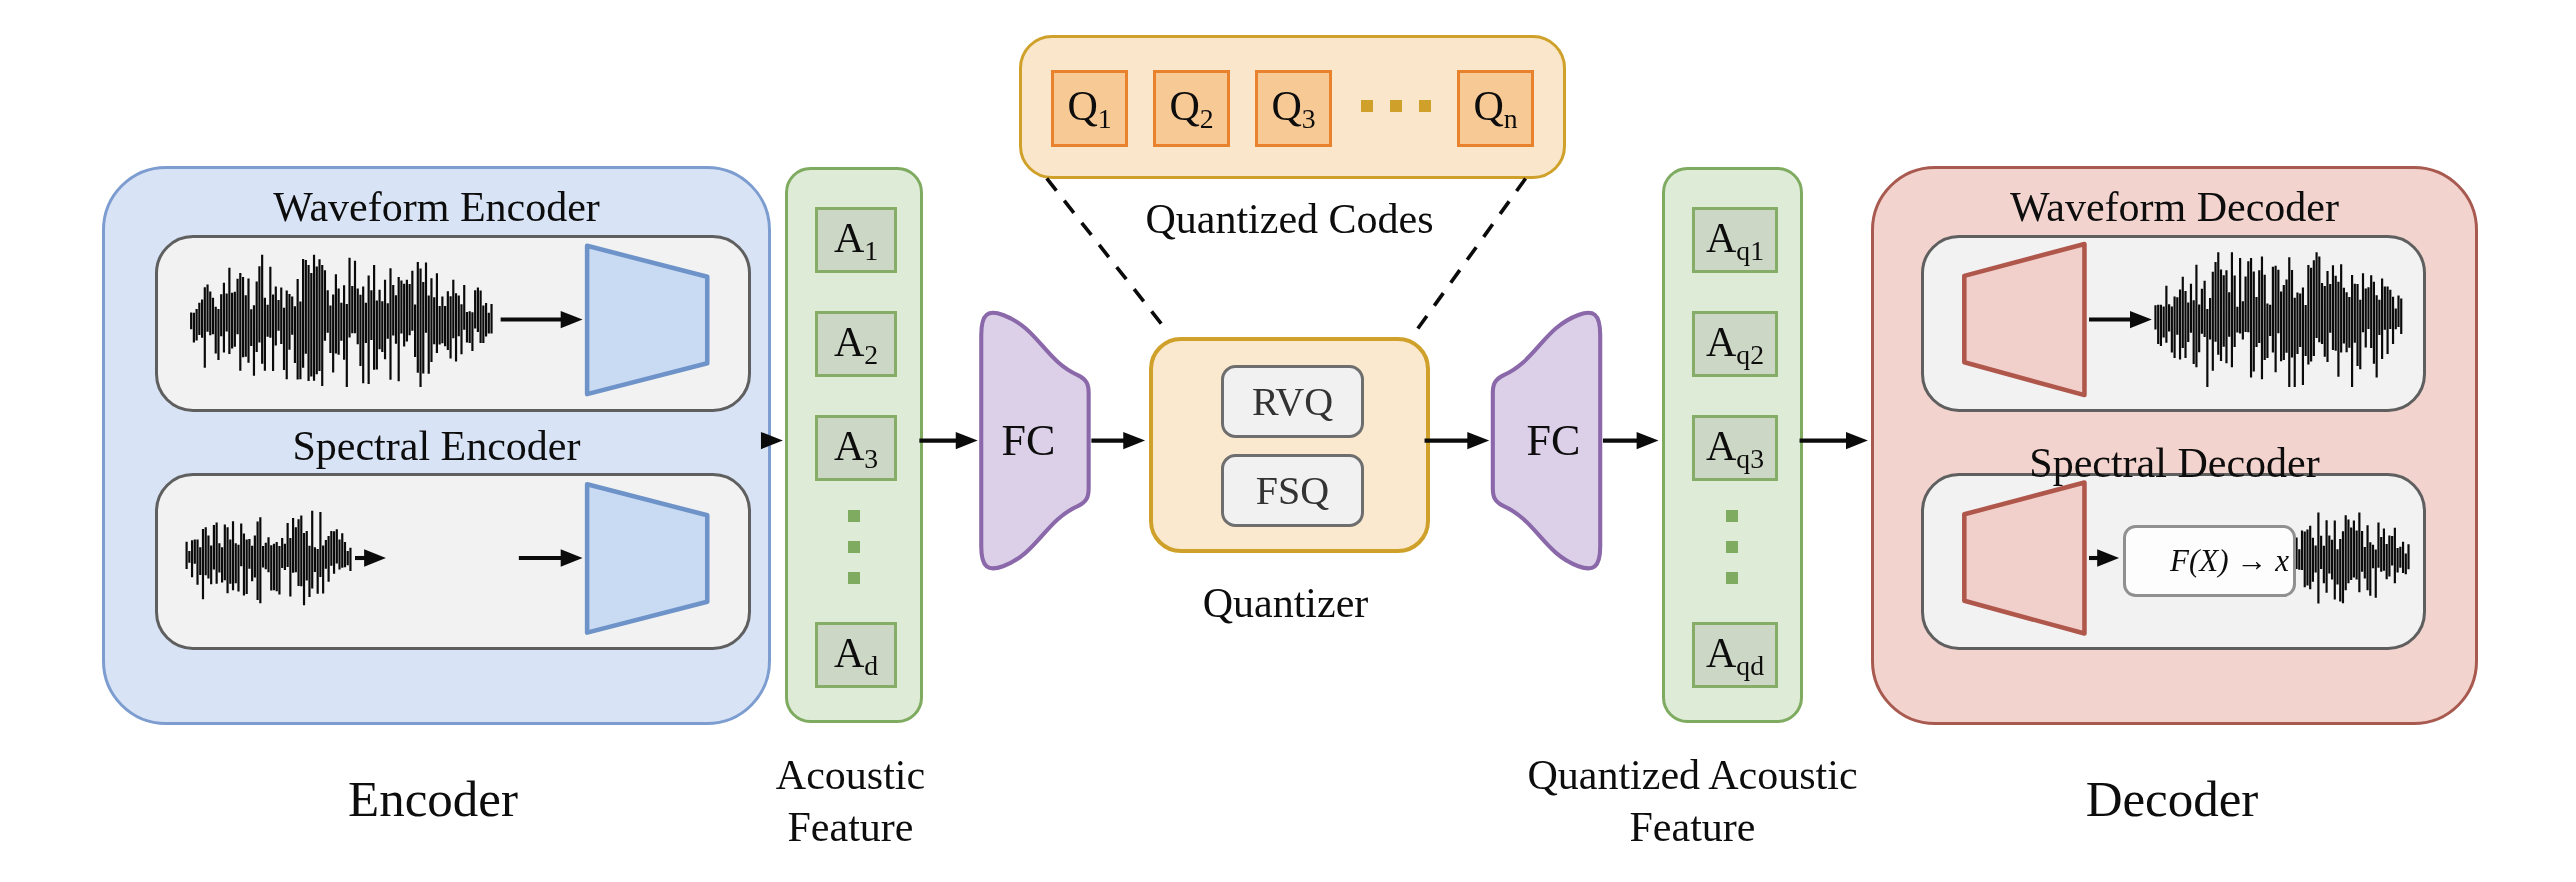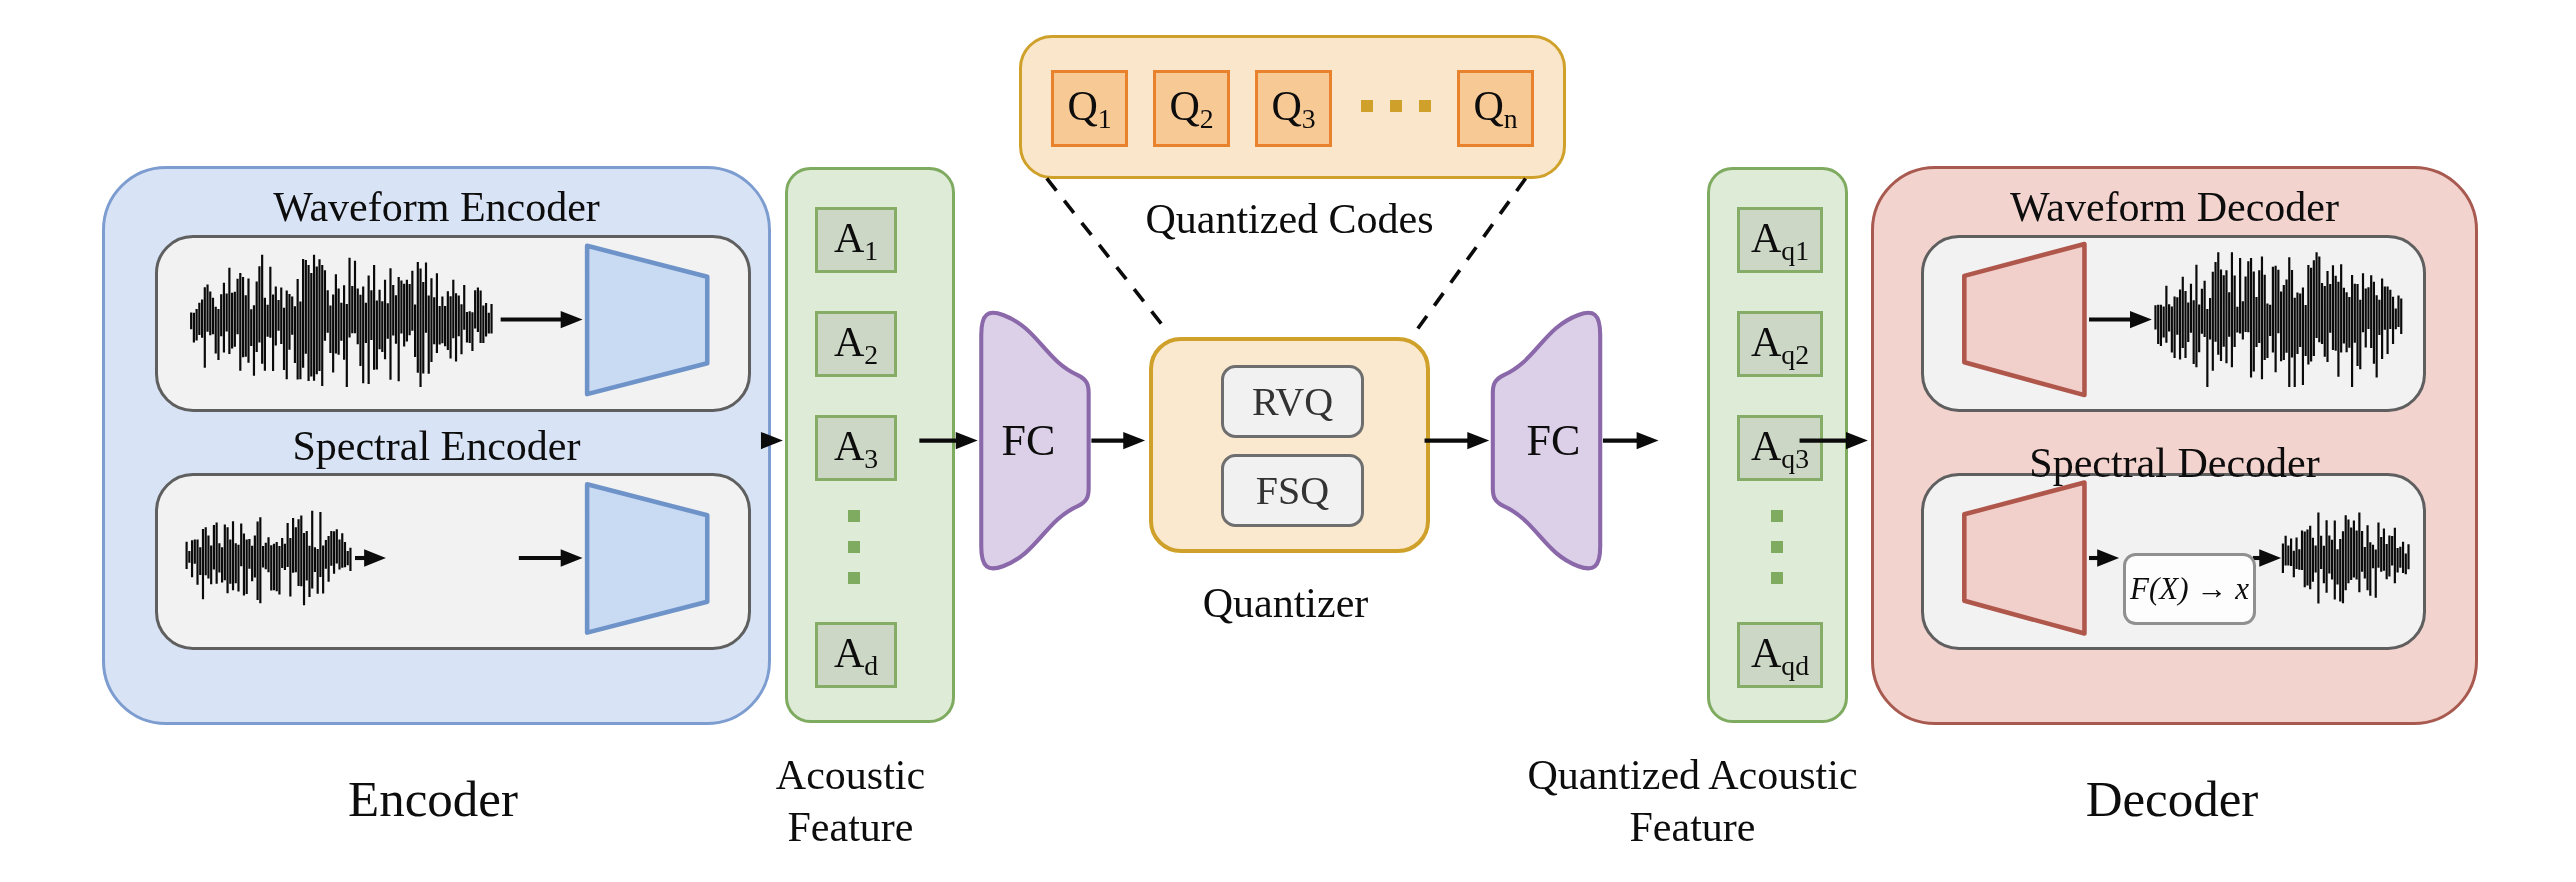--- a/index.html
+++ b/index.html
@@ -40,21 +40,21 @@
     <div class="abs panel" style="left:50px;top:66px;width:590px;height:171px;"></div>
     <div class="abs title center" style="left:0;top:251px;width:663px;height:51px;">
         <span>Spectral Encoder</span>
       </div>
     <div class="abs panel" style="left:50px;top:304px;width:590px;height:171px;"></div>
   </div>
   <div class="abs biglabel center" style="left:160px;top:770px;width:546px;height:58px;">
       <span>Encoder</span>
     </div>
 
-  <div class="abs feature-col" style="left:785px;top:167px;width:132px;height:550px;padding-left:32px;">
+  <div class="abs feature-col" style="left:785px;top:167px;width:132px;height:550px;">
     <div class="abs feature-cell center cellText" style="left:27px;top:37px;width:76px;height:60px;">
         <span><span>A</span><sub>1</sub></span>
       </div>
     <div class="abs feature-cell center cellText" style="left:27px;top:141px;width:76px;height:60px;">
         <span><span>A</span><sub>2</sub></span>
       </div>
     <div class="abs feature-cell center cellText" style="left:27px;top:245px;width:76px;height:60px;">
         <span><span>A</span><sub>3</sub></span>
       </div>
     <div>
@@ -105,21 +105,21 @@
         <span>RVQ</span>
       </div>
     <div class="abs method center" style="left:68px;top:113px;width:137px;height:67px;">
         <span>FSQ</span>
       </div>
   </div>
   <div class="abs sublabel center" style="left:1058px;top:575px;width:455px;height:55px;">
       <span>Quantizer</span>
     </div>
 
-  <div class="abs feature-col" style="left:1662px;top:167px;width:135px;height:550px;margin-left:45px;">
+  <div class="abs feature-col" style="left:1662px;top:167px;width:135px;height:550px;">
     <div class="abs feature-cell center cellText" style="left:27px;top:37px;width:80px;height:60px;">
         <span><span>A</span><sub>q1</sub></span>
       </div>
     <div class="abs feature-cell center cellText" style="left:27px;top:141px;width:80px;height:60px;">
         <span><span>A</span><sub>q2</sub></span>
       </div>
     <div class="abs feature-cell center cellText" style="left:27px;top:245px;width:80px;height:60px;">
         <span><span>A</span><sub>q3</sub></span>
       </div>
     <div>
@@ -138,21 +138,21 @@
   <div class="abs dec-box" style="left:1871px;top:166px;width:601px;height:553px;">
     <div class="abs title center" style="left:0;top:12.7px;width:601px;height:51px;">
         <span>Waveform Decoder</span>
       </div>
     <div class="abs panel" style="left:47px;top:66px;width:499px;height:171px;"></div>
     <div class="abs title center" style="left:0;top:268px;width:601px;height:51px;">
         <span>Spectral Decoder</span>
       </div>
     <div class="abs panel" style="left:47px;top:304px;width:499px;height:171px;"></div>
   </div>
-  <div class="abs mathbox center" style="left:2123px;top:553px;width:127px;height:66px;">
+  <div class="abs mathbox center" style="left:2123px;top:525px;width:127px;height:66px;padding-left:40px;">
       <span>F(X) → x</span>
     </div>
   <div class="abs biglabel center" style="left:1899px;top:770px;width:546px;height:58px;">
       <span>Decoder</span>
     </div>
 
   <svg id="overlay" width="2576" height="883" viewBox="0 0 2830 970">
       <path d="M210,343.3 L210,361.7 M213,343.6 L213,376.3 M216,339.4 L216,374.0 M219,332.6 L219,367.9 M222,328.9 L222,371.1 M225,315.5 L225,403.9 M228,312.6 L228,364.4 M231,320.3 L231,368.2 M234,327.0 L234,367.3 M237,337.0 L237,388.3 M240,339.3 L240,395.6 M243,323.2 L243,369.3 M246,310.5 L246,387.1 M249,322.5 L249,364.2 M252,294.1 L252,388.8 M255,321.7 L255,382.9 M258,320.5 L258,381.0 M261,306.3 L261,367.3 M264,300.0 L264,407.2 M267,304.4 L267,392.4 M270,324.4 L270,391.9 M273,306.0 L273,398.5 M276,339.6 L276,380.2 M279,335.2 L279,412.8 M282,309.3 L282,386.6 M285,292.6 L285,376.3 M288,279.9 L288,399.5 M291,327.0 L291,407.2 M294,334.7 L294,369.8 M297,293.1 L297,370.9 M300,323.5 L300,407.5 M303,314.8 L303,379.6 M306,329.5 L306,363.3 M309,315.9 L309,377.8 M312,338.1 L312,406.4 M315,319.2 L315,416.7 M318,323.0 L318,384.3 M321,325.7 L321,367.6 M324,336.5 L324,398.7 M327,306.6 L327,416.8 M330,331.1 L330,416.7 M333,284.6 L333,403.9 M336,285.6 L336,388.6 M339,291.2 L339,418.4 M342,300.0 L342,413.5 M345,279.7 L345,418.2 M348,292.8 L348,411.1 M351,284.7 L351,407.6 M354,291.0 L354,423.9 M357,296.9 L357,374.4 M360,318.7 L360,365.6 M363,335.6 L363,387.8 M366,323.6 L366,409.1 M369,301.3 L369,388.3 M372,316.8 L372,389.6 M375,332.5 L375,374.2 M378,313.3 L378,395.3 M381,334.0 L381,425.0 M384,283.1 L384,370.7 M387,314.1 L387,366.2 M390,286.3 L390,366.0 M393,316.9 L393,378.2 M396,323.9 L396,402.1 M399,314.8 L399,421.1 M402,332.7 L402,376.8 M405,302.7 L405,421.8 M408,318.8 L408,373.6 M411,291.0 L411,406.1 M414,330.2 L414,406.0 M417,318.4 L417,383.7 M420,330.8 L420,386.8 M423,307.4 L423,394.6 M426,333.2 L426,372.0 M429,294.7 L429,417.1 M432,313.0 L432,368.6 M435,324.3 L435,377.5 M438,304.4 L438,418.9 M441,308.2 L441,366.3 M444,311.7 L444,380.5 M447,307.2 L447,375.1 M450,311.9 L450,368.2 M453,297.4 L453,363.2 M456,334.4 L456,392.1 M459,287.9 L459,409.5 M462,294.9 L462,425.0 M465,309.7 L465,410.3 M468,288.4 L468,365.6 M471,324.5 L471,410.7 M474,305.6 L474,397.7 M477,326.4 L477,378.1 M480,300.2 L480,387.8 M483,336.1 L483,378.5 M486,325.8 L486,377.0 M489,336.1 L489,380.4 M492,320.0 L492,384.5 M495,325.3 L495,393.8 M498,307.3 L498,371.7 M501,322.1 L501,397.2 M504,324.5 L504,369.4 M507,334.1 L507,389.1 M510,313.0 L510,362.1 M513,342.8 L513,376.2 M516,342.0 L516,376.9 M519,342.9 L519,385.7 M522,318.8 L522,360.9 M525,315.7 L525,364.7 M528,319.1 L528,376.8 M531,335.5 L531,376.9 M534,332.8 L534,369.6 M537,343.6 L537,366.4 M540,334.0 L540,366.3 " stroke="#0a0a0a" stroke-width="2.4" fill="none"></path>
       <path d="M205,595.1 L205,625.2 M208,605.4 L208,618.2 M211,593.6 L211,634.1 M214,592.6 L214,619.3 M217,592.8 L217,642.3 M220,601.2 L220,631.7 M223,581.1 L223,658.2 M226,579.2 L226,631.9 M229,588.3 L229,635.6 M232,599.3 L232,641.8 M235,576.8 L235,625.7 M238,574.0 L238,641.4 M241,596.9 L241,628.9 M244,601.2 L244,639.8 M247,576.3 L247,637.5 M250,579.3 L250,651.6 M253,592.7 L253,641.3 M256,572.6 L256,648.3 M259,596.9 L259,640.7 M262,598.5 L262,649.9 M265,575.2 L265,622.1 M268,586.0 L268,654.1 M271,592.7 L271,652.4 M274,592.1 L274,624.8 M277,599.6 L277,638.4 M280,588.3 L280,634.4 M283,573.0 L283,659.0 M286,568.2 L286,662.8 M289,599.9 L289,623.5 M292,596.1 L292,625.4 M295,590.3 L295,628.7 M298,599.0 L298,648.7 M301,597.4 L301,648.3 M304,595.4 L304,649.5 M307,599.9 L307,653.0 M310,591.0 L310,624.0 M313,597.4 L313,626.2 M316,574.5 L316,623.0 M319,591.1 L319,655.4 M322,569.0 L322,629.3 M325,579.2 L325,628.6 M328,570.5 L328,643.8 M331,566.2 L331,644.0 M334,585.5 L334,665.0 M337,583.4 L337,637.6 M340,599.5 L340,655.7 M343,561.0 L343,646.6 M346,601.1 L346,628.5 M349,603.2 L349,652.2 M352,562.4 L352,633.9 M355,599.2 L355,652.1 M358,593.1 L358,624.9 M361,588.9 L361,639.0 M364,583.2 L364,621.6 M367,583.7 L367,630.3 M370,581.4 L370,619.1 M373,592.6 L373,625.6 M376,585.7 L376,623.8 M379,595.3 L379,623.2 M382,605.3 L382,620.9 M385,601.7 L385,627.4 " stroke="#0a0a0a" stroke-width="2.4" fill="none"></path>
       <path d="M2368,335.2 L2368,361.9 M2371,334.8 L2371,377.9 M2374,334.9 L2374,380.0 M2377,336.8 L2377,370.7 M2380,314.0 L2380,376.6 M2383,334.3 L2383,364.1 M2386,336.6 L2386,387.2 M2389,325.8 L2389,393.4 M2392,326.4 L2392,367.7 M2395,317.9 L2395,395.0 M2398,303.9 L2398,382.3 M2401,319.6 L2401,393.3 M2404,332.2 L2404,375.8 M2407,311.7 L2407,365.4 M2410,329.9 L2410,399.8 M2413,290.7 L2413,403.4 M2416,334.4 L2416,387.0 M2419,317.2 L2419,366.5 M2422,308.5 L2422,370.3 M2425,339.5 L2425,425.0 M2428,327.4 L2428,372.9 M2431,298.4 L2431,407.4 M2434,287.9 L2434,375.4 M2437,277.0 L2437,389.7 M2440,296.1 L2440,396.6 M2443,302.4 L2443,380.9 M2446,296.8 L2446,399.0 M2449,321.1 L2449,370.0 M2452,277.0 L2452,403.3 M2455,302.7 L2455,381.1 M2458,337.1 L2458,365.3 M2461,283.4 L2461,366.3 M2464,330.9 L2464,372.9 M2467,303.8 L2467,364.7 M2470,286.9 L2470,365.0 M2473,283.3 L2473,414.8 M2476,298.3 L2476,408.2 M2479,326.3 L2479,381.3 M2482,297.0 L2482,376.7 M2485,281.8 L2485,416.7 M2488,301.9 L2488,395.5 M2491,333.5 L2491,393.3 M2494,334.8 L2494,369.2 M2497,293.0 L2497,387.3 M2500,291.8 L2500,409.0 M2503,296.2 L2503,366.0 M2506,320.3 L2506,396.9 M2509,313.2 L2509,395.4 M2512,307.1 L2512,387.5 M2515,282.6 L2515,425.0 M2518,296.5 L2518,392.8 M2521,327.0 L2521,425.0 M2524,321.2 L2524,388.8 M2527,322.4 L2527,381.2 M2530,315.8 L2530,422.8 M2533,335.1 L2533,391.1 M2536,291.0 L2536,400.4 M2539,294.0 L2539,397.0 M2542,285.8 L2542,391.1 M2545,277.0 L2545,371.4 M2548,281.8 L2548,376.0 M2551,310.8 L2551,378.0 M2554,314.2 L2554,391.9 M2557,297.7 L2557,397.6 M2560,312.1 L2560,365.5 M2563,291.5 L2563,384.6 M2566,302.9 L2566,385.3 M2569,309.5 L2569,414.0 M2572,290.4 L2572,387.3 M2575,316.0 L2575,377.4 M2578,321.1 L2578,386.9 M2581,326.3 L2581,381.9 M2584,302.1 L2584,425.0 M2587,311.6 L2587,376.5 M2590,312.0 L2590,402.1 M2593,329.3 L2593,405.6 M2596,300.2 L2596,365.0 M2599,316.9 L2599,381.8 M2602,315.5 L2602,361.3 M2605,302.4 L2605,382.3 M2608,309.4 L2608,399.7 M2611,324.3 L2611,414.6 M2614,329.3 L2614,368.0 M2617,306.0 L2617,394.4 M2620,314.6 L2620,362.3 M2623,314.7 L2623,388.8 M2626,318.4 L2626,361.4 M2629,325.9 L2629,377.9 M2632,339.0 L2632,361.8 M2635,324.6 L2635,359.3 M2638,327.9 L2638,366.9 " stroke="#0a0a0a" stroke-width="2.4" fill="none"></path>

